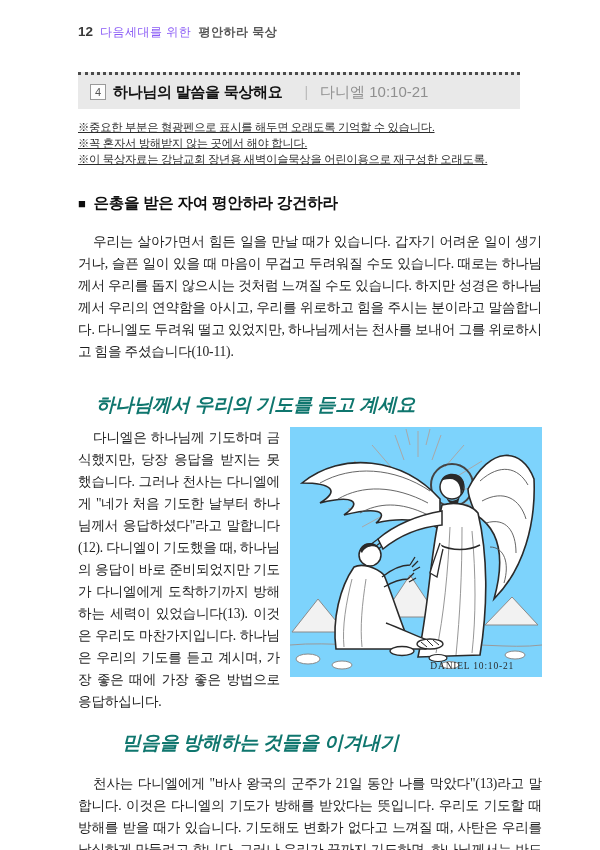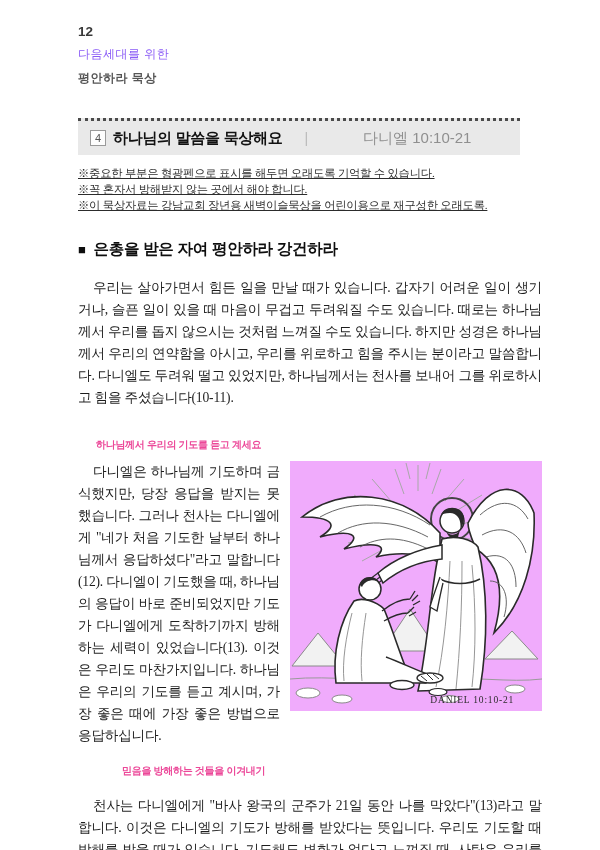--- a/index.html
+++ b/index.html
@@ -16,21 +16,20 @@
   }
 
   
   .running-head {
     font-family: "Liberation Sans", sans-serif;
     font-size: 12px;
     color: #888;
     display: flex;
     align-items: baseline;
     gap: 7px;
-    flex-direction: column;
   }
   .running-head .pagenum { font-size: 13.5px; font-weight: bold; color: #3a3a3a; }
   .running-head .light { color: #8b5cf6; letter-spacing: 0.5px; }
   .running-head .strong { color: #555; font-weight: bold; letter-spacing: 0.5px; }
 
   
   .title-bar {
     margin-top: 31px;
     width: 442px;
     height: 37px;
@@ -46,21 +45,21 @@
     background: #fdfdfd;
     border: 1px solid #9a9a9a;
     color: #555;
     font-size: 11px;
     display: flex; align-items: center; justify-content: center;
     margin-right: 7px;
     flex: none;
   }
   .title-bar .bar-title { font-size: 15px; font-weight: bold; color: #111; letter-spacing: -0.3px; }
   .title-bar .bar-sep { color: #b9b9b9; font-size: 14px; margin: 0 12px 0 22px; font-weight: normal; }
-  .title-bar .bar-ref { font-size: 15px; color: #8f8f8f; letter-spacing: 0px; font-weight: normal; margin-left: 43px; }
+  .title-bar .bar-ref { font-size: 15px; color: #8f8f8f; letter-spacing: 0px; font-weight: normal; }
 
   
   .notes { margin-top: 10px; }
   .notes .note-line {
     font-size: 11.3px;
     color: #2c2c2c;
     line-height: 16px;
     letter-spacing: -0.2px;
     text-decoration: underline;
   }
@@ -83,39 +82,40 @@
     line-height: 22px;
     text-align: justify;
     color: #1d1d1d;
     text-indent: 15px;
     letter-spacing: -0.2px;
   }
 
   
   .sub-heading {
     font-family: "Liberation Sans", sans-serif;
-    font-size: 10px;
+    font-size: 19px;
     font-weight: bold;
-    color: #ec4899;
+    color: #0f766e;
     letter-spacing: -0.3px;
     margin-left: 18px;
+    font-style: italic;
   }
   .sub-heading.first { margin-top: 29px; }
   .sub-heading.second { margin-top: 17px; margin-left: 44px; }
 
   
   .wrap-area { margin-top: 9px; }
   .illustration-float {
     float: right;
     width: 252px;
     height: 250px;
     margin-left: 10px;
     margin-bottom: 2px;
     position: relative;
-    background: #f0abfc;
+    background: #7dd3fc;
   }
   .illustration-float svg { display: block; width: 252px; height: 250px; }
   .illo-caption {
     position: absolute;
     right: 28px; bottom: 6px;
     font-family: "Liberation Serif", serif;
     font-size: 9.5px;
     letter-spacing: 0.8px;
     color: #2b2b2b;
   }

